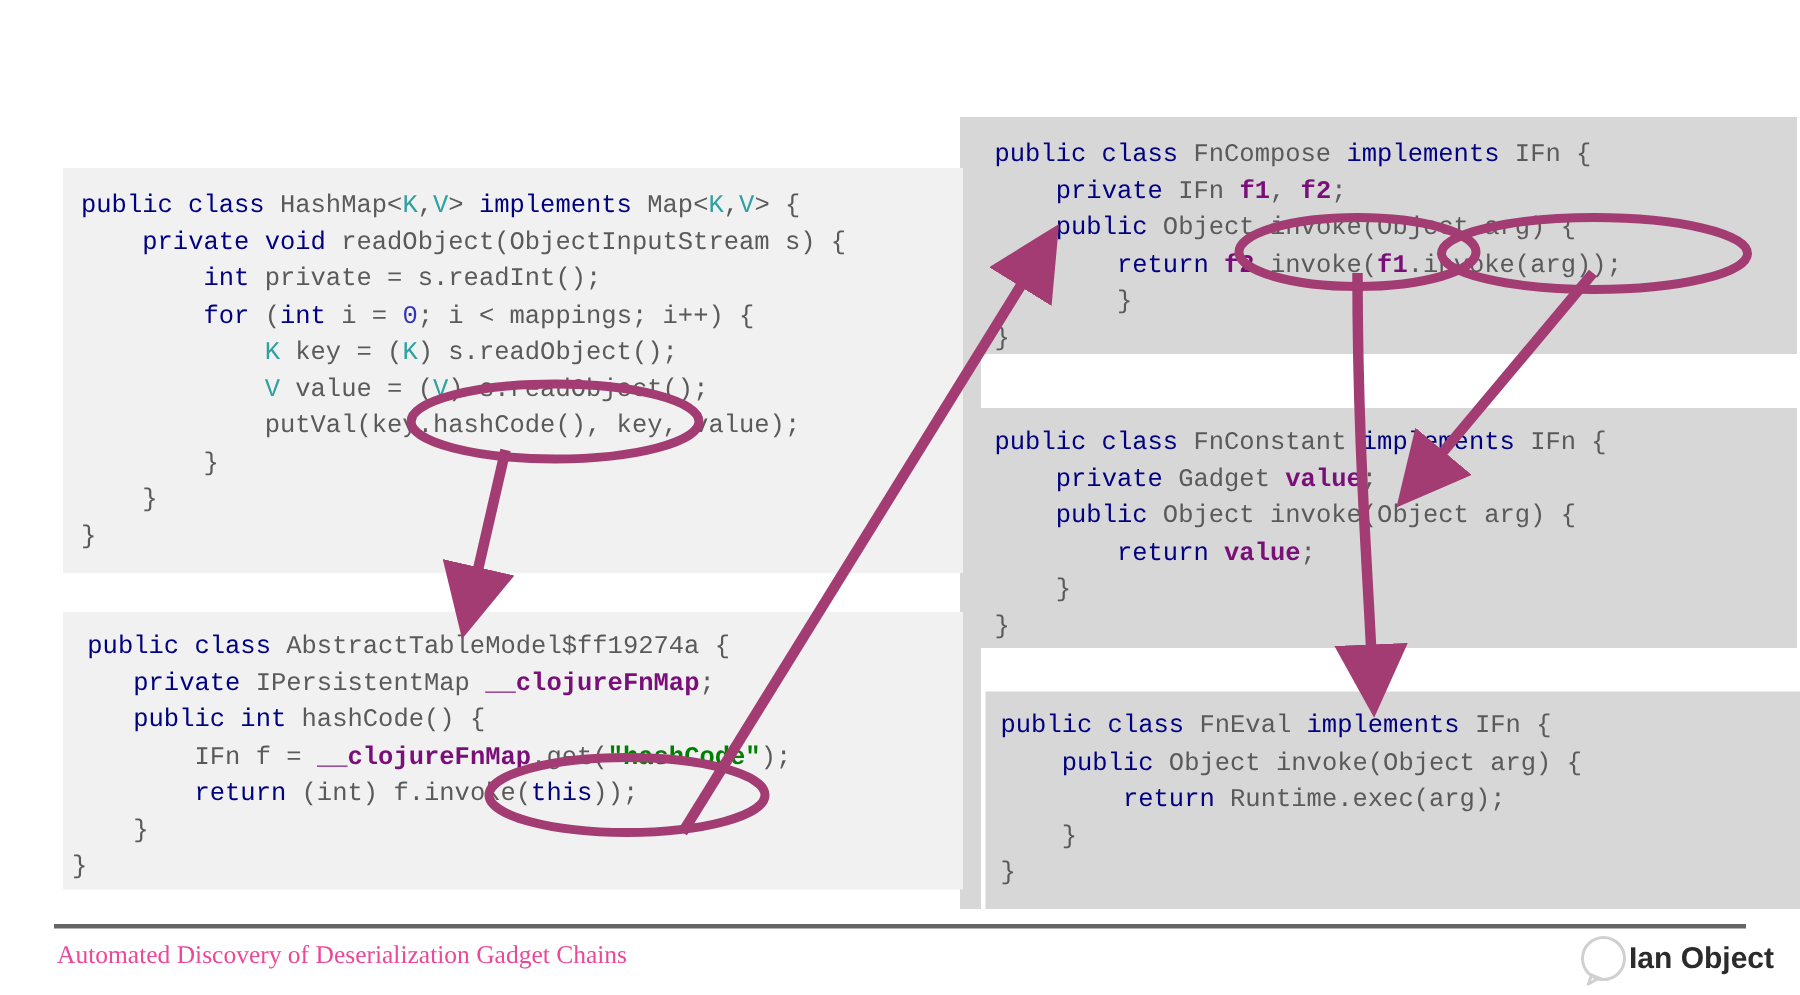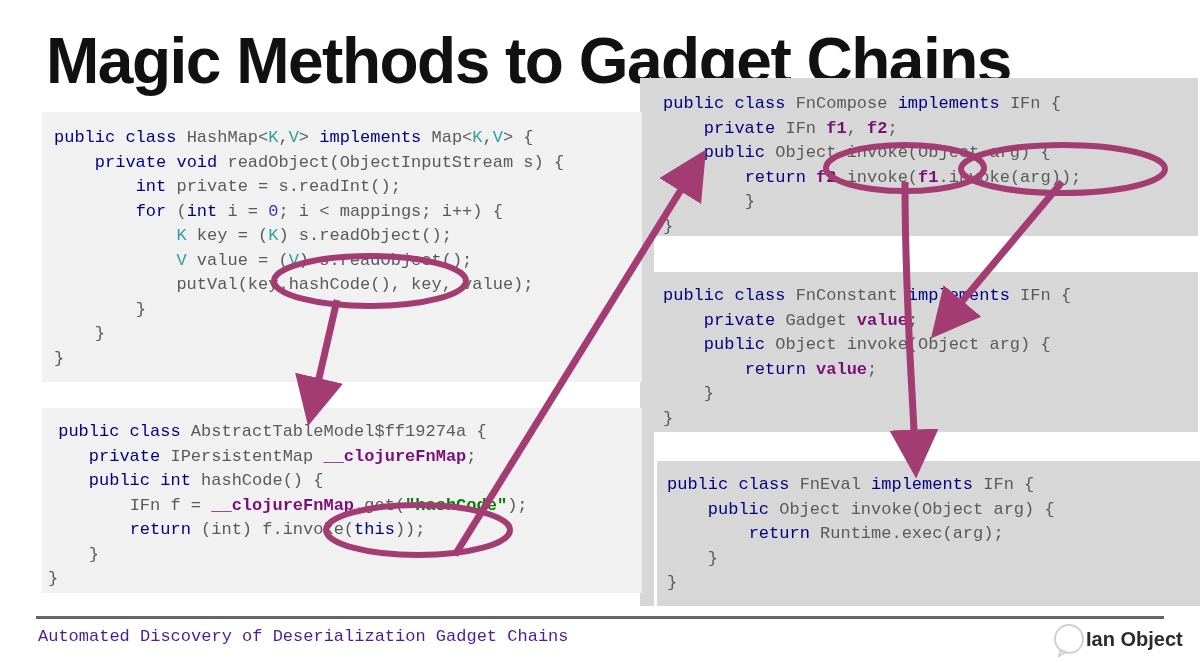--- a/index.html
+++ b/index.html
@@ -65,22 +65,22 @@
     z-index:6;pointer-events:none;
   }
 
   
   .footer-rule{
     position:absolute;left:36px;top:616px;width:1128px;height:3px;
     background:#666666;z-index:4;
   }
   .footer-text{
     position:absolute;left:38px;top:627px;
-    font-size:17px;color:#4c1d95;
-    font-family:Liberation Mono, monospace;
+    font-size:17px;color:#ec4899;
+    font-family:Liberation Serif, serif;
     z-index:5;
   }
   .footer-logo-wrap{
     position:absolute;right:8px;top:620px;width:140px;height:42px;z-index:5;
   }
   .footer-logo-name{
     position:absolute;left:34px;top:8px;
     font-size:20px;font-weight:bold;color:#2b2b2b;
     font-family:"Liberation Sans", sans-serif;
     white-space:nowrap;
@@ -89,21 +89,20 @@
   .logo-mark{
     position:absolute;left:0px;top:3px;width:34px;height:34px;
     z-index:1;opacity:.45;
   }
 </style>
 </head>
 <body>
 
 <div id="slide">
 
-  <div class="slide-title">Magic Methods to Gadget Chains</div>
 
   <div class="grey-strip"></div>
 
   <div class="code left cb1"><span class="kw">public class</span> <span class="pln">HashMap&lt;</span><span class="typ">K</span><span class="pln">,</span><span class="typ">V</span><span class="pln">&gt;</span> <span class="kw">implements</span> <span class="pln">Map&lt;</span><span class="typ">K</span><span class="pln">,</span><span class="typ">V</span><span class="pln">&gt; {</span>
     <span class="kw">private void</span> <span class="pln">readObject(ObjectInputStream s) {</span>
         <span class="kw">int</span> <span class="pln">private = s.readInt();</span>
         <span class="kw">for</span> <span class="pln">(</span><span class="kw">int</span> <span class="pln">i = </span><span class="num">0</span><span class="pln">; i &lt; mappings; i++) {</span>
             <span class="typ">K</span> <span class="pln">key = (</span><span class="typ">K</span><span class="pln">) s.readObject();</span>
             <span class="typ">V</span> <span class="pln">value = (</span><span class="typ">V</span><span class="pln">) s.readObject();</span>
             <span class="pln">putVal(key.hashCode(), key, value);</span>

